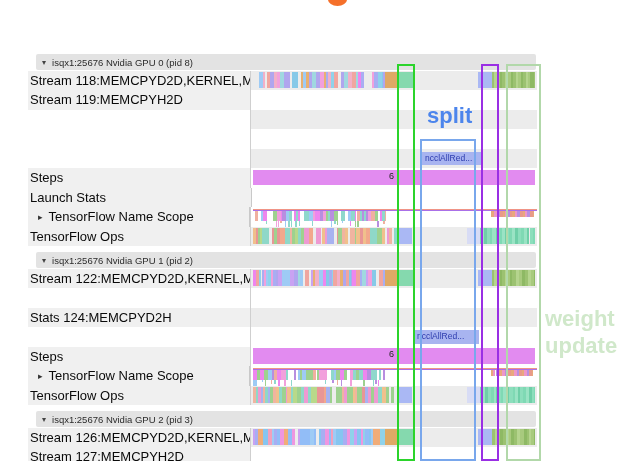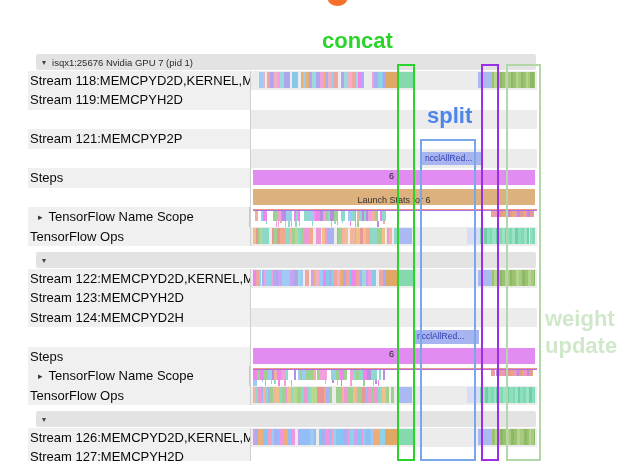--- a/index.html
+++ b/index.html
@@ -23,21 +23,21 @@
   .ann-label{position:absolute;font-size:22px;font-weight:bold;letter-spacing:0px;}
   .ann-box{position:absolute;background:transparent;}
 </style>
 </head>
 <body>
 
 <div id="screen">
   <div id="rows-layer" class="abs" style="left:0;top:0;width:622px;height:461px;">
       <div class="hdr" style="left: 36px; top: 54px; width: 500px; height: 16px; position: absolute;">
         <span class="tri">▾</span>
-        <span>isqx1:25676 Nvidia GPU 7 (pid 1)</span>
+        <span>isqx1:25676 Nvidia GPU 0 (pid 8)</span>
       </div>
       <div class="row-label" style="left: 28px; top: 70.5px; width: 221px; height: 19.5px; position: absolute; padding-left: 2px;">
         <span>Stream 118:MEMCPYD2D,KERNEL,ME</span>
       </div>
       <div style="left: 250px; top: 70.5px; width: 286px; height: 19.5px; background: rgb(236, 236, 236); border-left: 1px solid rgb(207, 207, 207); position: absolute;">
         <div style="left: 0px; top: 0px; width: 100%; height: 100%; position: absolute;">
           <div style="left: 8.25869px; top: 1.8px; width: 3.58381px; height: 15.5px; background: rgb(158, 203, 245); position: absolute;"></div>
           <div style="left: 11.8425px; top: 1.8px; width: 2.02068px; height: 15.5px; background: rgb(242, 176, 200); position: absolute;"></div>
           <div style="left: 15.97px; top: 1.8px; width: 3.45585px; height: 15.5px; background: rgb(240, 166, 160); position: absolute;"></div>
           <div style="left: 19.4258px; top: 1.8px; width: 3.88741px; height: 15.5px; background: rgb(176, 166, 238); position: absolute;"></div>
@@ -92,39 +92,36 @@
           <div style="left: 277.14px; top: 1.8px; width: 2.22477px; height: 15.5px; background: rgb(168, 202, 126); position: absolute;"></div>
           <div style="left: 279.365px; top: 1.8px; width: 3.33663px; height: 15.5px; background: rgb(142, 185, 100); position: absolute;"></div>
           <div style="left: 282.701px; top: 1.8px; width: 1.29873px; height: 15.5px; background: rgb(156, 194, 113); position: absolute;"></div>
         </div>
       </div>
       <div class="row-label" style="left: 28px; top: 90px; width: 221px; height: 19.5px; position: absolute; padding-left: 2px;">
         <span>Stream 119:MEMCPYH2D</span>
       </div>
       <div style="left: 250px; top: 90px; width: 286px; height: 19.5px; background: rgb(255, 255, 255); border-left: 1px solid rgb(207, 207, 207); position: absolute;"></div>
       <div style="left: 250px; top: 109.5px; width: 286px; height: 19.5px; background: rgb(236, 236, 236); border-left: 1px solid rgb(207, 207, 207); position: absolute;"></div>
-      <div class="row-label" style="left: 28px; top: 129px; width: 221px; height: 19.5px; position: absolute; padding-left: 2px;">
-        <span>Stream 121:MEMCPYP2P</span>
-      </div>
       <div style="left: 250px; top: 129px; width: 286px; height: 19.5px; background: rgb(255, 255, 255); border-left: 1px solid rgb(207, 207, 207); position: absolute;"></div>
       <div style="left: 250px; top: 148.5px; width: 286px; height: 19.5px; background: rgb(236, 236, 236); border-left: 1px solid rgb(207, 207, 207); position: absolute;">
         <div style="left: 170px; top: 3.3px; width: 61px; height: 13.5px; background: rgb(168, 180, 240); overflow: hidden; position: absolute;">
           <span style="font-size: 8.5px; color: rgb(45, 60, 174); padding-left: 4px; line-height: 13.5px; white-space: nowrap; display: block;">ncclAllRed...</span>
         </div>
       </div>
       <div class="row-label" style="left: 28px; top: 168px; width: 221px; height: 19.5px; position: absolute; padding-left: 2px;">
         <span>Steps</span>
       </div>
       <div style="left: 250px; top: 168px; width: 286px; height: 19.5px; background: rgb(255, 255, 255); border-left: 1px solid rgb(207, 207, 207); position: absolute;">
         <div style="left: 2px; top: 1.8px; width: 282px; height: 15.5px; background: rgb(226, 139, 240); position: absolute;">
           <span style="position: absolute; right: 141px; top: 1px; font-size: 9px; color: rgb(34, 34, 34);">6</span>
         </div>
       </div>
-      <div style="left: 250px; top: 187.5px; width: 286px; height: 19.5px; background: rgb(255, 255, 255); border-left: 1px solid rgb(207, 207, 207); position: absolute;">
-        <div style="left: 2px; top: 1.8px; width: 282px; height: 15.5px; background: rgb(221, 177, 126); text-align: center; position: absolute;"><span style="font-size: 9px; color: rgb(51, 51, 51); line-height: 15.5px;">Launch Stats for 6</span></div>
+      <div class="row-label" style="left: 28px; top: 187.5px; width: 221px; height: 19.5px; position: absolute; padding-left: 2px;">
+        <span>Launch Stats</span>
       </div>
       <div class="row-label" style="left: 28px; top: 207px; width: 221px; height: 19.5px; position: absolute;">
         <span class="exp-tri">▸</span>
         <span>TensorFlow Name Scope</span>
       </div>
       <div style="left: 250px; top: 207px; width: 286px; height: 19.5px; background: rgb(255, 255, 255); border-left: 1px solid rgb(207, 207, 207); position: absolute;">
         <div style="left: 0px; top: 0px; width: 100%; height: 100%; position: absolute;">
           <div style="left: 2px; top: 1.8px; width: 284px; height: 1.5px; background: rgb(240, 148, 134); position: absolute;"></div>
           <div style="left: 2px; top: 2.8px; width: 284px; height: 1.5px; background: rgb(170, 112, 232); position: absolute;"></div>
           <div style="left: 4.15691px; top: 3.8px; width: 2.72688px; height: 10px; background: rgb(240, 176, 160); position: absolute;"></div>
@@ -275,20 +272,21 @@
           <div style="left: 266.515px; top: 1.8px; width: 3.19732px; height: 15.5px; background: rgb(140, 222, 188); position: absolute;"></div>
           <div style="left: 269.713px; top: 1.8px; width: 3.3706px; height: 15.5px; background: rgb(127, 217, 180); position: absolute;"></div>
           <div style="left: 273.083px; top: 1.8px; width: 2.5242px; height: 15.5px; background: rgb(154, 227, 196); position: absolute;"></div>
           <div style="left: 275.608px; top: 1.8px; width: 2.90498px; height: 15.5px; background: rgb(111, 207, 168); position: absolute;"></div>
           <div style="left: 278.513px; top: 1.8px; width: 3.28719px; height: 15.5px; background: rgb(140, 222, 188); position: absolute;"></div>
           <div style="left: 281.8px; top: 1.8px; width: 2.20028px; height: 15.5px; background: rgb(127, 217, 180); position: absolute;"></div>
         </div>
       </div>
       <div class="hdr" style="left: 36px; top: 252px; width: 500px; height: 16px; position: absolute;">
         <span class="tri">▾</span>
+        <span>isqx1:25676 Nvidia GPU 1 (pid 2)</span>
       </div>
       <div class="row-label" style="left: 28px; top: 268.5px; width: 221px; height: 19.5px; position: absolute; padding-left: 2px;">
         <span>Stream 122:MEMCPYD2D,KERNEL,MI</span>
       </div>
       <div style="left: 250px; top: 268.5px; width: 286px; height: 19.5px; background: rgb(236, 236, 236); border-left: 1px solid rgb(207, 207, 207); position: absolute;">
         <div style="left: 0px; top: 0px; width: 100%; height: 100%; position: absolute;">
           <div style="left: 2px; top: 1.8px; width: 3.17779px; height: 15.5px; background: rgb(238, 134, 238); position: absolute;"></div>
           <div style="left: 5.17779px; top: 1.8px; width: 2.56878px; height: 15.5px; background: rgb(240, 166, 160); position: absolute;"></div>
           <div style="left: 7.74658px; top: 1.8px; width: 2.76517px; height: 15.5px; background: rgb(143, 210, 234); position: absolute;"></div>
           <div style="left: 10.5117px; top: 1.8px; width: 2.41041px; height: 15.5px; background: rgb(168, 174, 242); position: absolute;"></div>
@@ -344,26 +342,23 @@
           <div style="left: 261.403px; top: 1.8px; width: 3.32902px; height: 15.5px; background: rgb(156, 194, 113); position: absolute;"></div>
           <div style="left: 264.732px; top: 1.8px; width: 3.09157px; height: 15.5px; background: rgb(181, 212, 142); position: absolute;"></div>
           <div style="left: 267.824px; top: 1.8px; width: 3.27062px; height: 15.5px; background: rgb(168, 202, 126); position: absolute;"></div>
           <div style="left: 271.094px; top: 1.8px; width: 3.09757px; height: 15.5px; background: rgb(142, 185, 100); position: absolute;"></div>
           <div style="left: 274.192px; top: 1.8px; width: 3.18495px; height: 15.5px; background: rgb(156, 194, 113); position: absolute;"></div>
           <div style="left: 277.377px; top: 1.8px; width: 2.74634px; height: 15.5px; background: rgb(181, 212, 142); position: absolute;"></div>
           <div style="left: 280.123px; top: 1.8px; width: 2.39331px; height: 15.5px; background: rgb(168, 202, 126); position: absolute;"></div>
           <div style="left: 282.517px; top: 1.8px; width: 1.48345px; height: 15.5px; background: rgb(142, 185, 100); position: absolute;"></div>
         </div>
       </div>
-      <div class="row-label" style="left: 28px; top: 288px; width: 221px; height: 19.5px; position: absolute; padding-left: 2px;">
-        <span>Stream 123:MEMCPYH2D</span>
-      </div>
       <div style="left: 250px; top: 288px; width: 286px; height: 19.5px; background: rgb(255, 255, 255); border-left: 1px solid rgb(207, 207, 207); position: absolute;"></div>
       <div class="row-label" style="left: 28px; top: 307.5px; width: 221px; height: 19.5px; position: absolute; padding-left: 2px;">
-        <span>Stream 124:MEMCPYD2H</span>
+        <span>Stats 124:MEMCPYD2H</span>
       </div>
       <div style="left: 250px; top: 307.5px; width: 286px; height: 19.5px; background: rgb(236, 236, 236); border-left: 1px solid rgb(207, 207, 207); position: absolute;"></div>
       <div style="left: 250px; top: 327px; width: 286px; height: 19.5px; background: rgb(255, 255, 255); border-left: 1px solid rgb(207, 207, 207); position: absolute;">
         <div style="left: 162px; top: 3.3px; width: 66px; height: 13.5px; background: rgb(168, 180, 240); overflow: hidden; position: absolute;">
           <span style="font-size: 8.5px; color: rgb(45, 60, 174); padding-left: 4px; line-height: 13.5px; white-space: nowrap; display: block;">ncclAllRed...</span>
         </div>
       </div>
       <div class="row-label" style="left: 28px; top: 346.5px; width: 221px; height: 19.5px; position: absolute; padding-left: 2px;">
         <span>Steps</span>
       </div>
@@ -524,20 +519,21 @@
           <div style="left: 269.066px; top: 1.8px; width: 3.10579px; height: 15.5px; background: rgb(140, 222, 188); position: absolute;"></div>
           <div style="left: 272.172px; top: 1.8px; width: 2.98554px; height: 15.5px; background: rgb(127, 217, 180); position: absolute;"></div>
           <div style="left: 275.158px; top: 1.8px; width: 2.81277px; height: 15.5px; background: rgb(154, 227, 196); position: absolute;"></div>
           <div style="left: 277.971px; top: 1.8px; width: 2.62566px; height: 15.5px; background: rgb(111, 207, 168); position: absolute;"></div>
           <div style="left: 280.596px; top: 1.8px; width: 2.62187px; height: 15.5px; background: rgb(140, 222, 188); position: absolute;"></div>
           <div style="left: 283.218px; top: 1.8px; width: 0.781934px; height: 15.5px; background: rgb(127, 217, 180); position: absolute;"></div>
         </div>
       </div>
       <div class="hdr" style="left: 36px; top: 411px; width: 500px; height: 16px; position: absolute;">
         <span class="tri">▾</span>
+        <span>isqx1:25676 Nvidia GPU 2 (pid 3)</span>
       </div>
       <div class="row-label" style="left: 28px; top: 427.5px; width: 221px; height: 19.5px; position: absolute; padding-left: 2px;">
         <span>Stream 126:MEMCPYD2D,KERNEL,MI</span>
       </div>
       <div style="left: 250px; top: 427.5px; width: 286px; height: 19.5px; background: rgb(236, 236, 236); border-left: 1px solid rgb(207, 207, 207); position: absolute;">
         <div style="left: 0px; top: 0px; width: 100%; height: 100%; position: absolute;">
           <div style="left: 2px; top: 1.8px; width: 1.87985px; height: 15.5px; background: rgb(201, 162, 242); position: absolute;"></div>
           <div style="left: 3.87985px; top: 1.8px; width: 3.4973px; height: 15.5px; background: rgb(168, 174, 242); position: absolute;"></div>
           <div style="left: 7.37715px; top: 1.8px; width: 4.17713px; height: 15.5px; background: rgb(240, 172, 120); position: absolute;"></div>
           <div style="left: 11.5543px; top: 1.8px; width: 1.96648px; height: 15.5px; background: rgb(134, 197, 240); position: absolute;"></div>
@@ -606,17 +602,16 @@
         <span>Stream 127:MEMCPYH2D</span>
       </div>
       <div style="left: 250px; top: 447px; width: 286px; height: 19.5px; background: rgb(255, 255, 255); border-left: 1px solid rgb(207, 207, 207); position: absolute;"></div>
     </div>
 
   <div id="box-concat" class="ann-box" style="left:397px;top:64px;width:17.5px;height:397px;border:2px solid #2bd42b;box-sizing:border-box;"></div>
   <div id="box-split" class="ann-box" style="left:480.5px;top:64px;width:18px;height:397px;border:2px solid #9a2fe4;box-sizing:border-box;"></div>
   <div id="box-wu" class="ann-box" style="left:506px;top:64px;width:35px;height:397px;border:2px solid #b2d8aa;box-sizing:border-box;"></div>
   <div id="box-nccl" class="ann-box" style="left:419.5px;top:139px;width:56px;height:322px;border:2px solid #79a7ec;box-sizing:border-box;"></div>
 
-  <div class="ann-label" style="left:322px;top:28px;color:#2bd42b;">concat</div>
   <div class="ann-label" style="left:427px;top:103px;color:#4c85ec;">split</div>
   <div class="ann-label" style="left:545px;top:305px;width:80px;color:#d0e8ca;line-height:27px;">weight update</div>
   <div style="position:absolute;left:328px;top:-7px;width:19px;height:13px;border-radius:50%;background:#f5702a;"></div>
 </div>
 
 </body></html>

